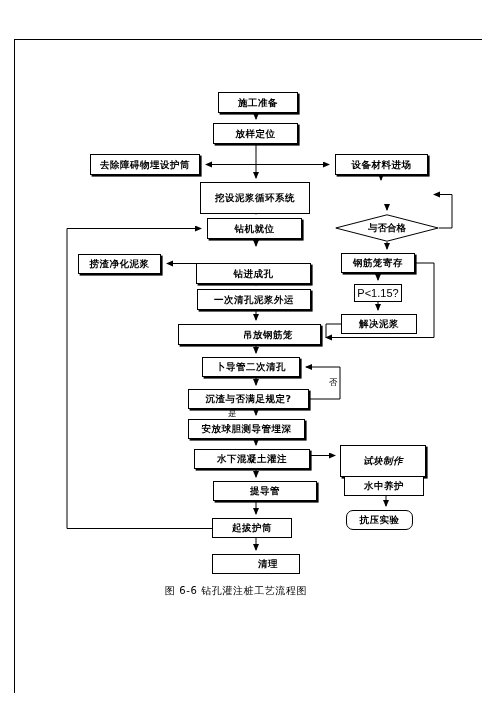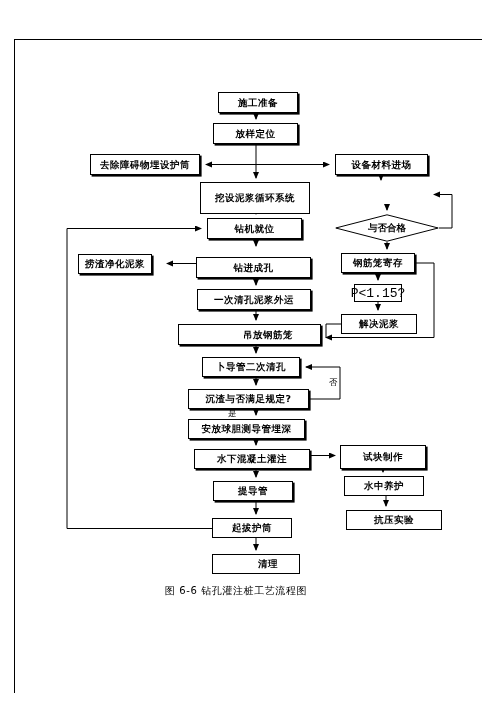--- a/index.html
+++ b/index.html
@@ -60,22 +60,22 @@
   .node .lbl {
     display: block;
     font-size: 9.5px;
   }
   .node.cn .lbl {
     font-family: "DejaVu Sans", "Liberation Sans", sans-serif;
     font-size: 9.5px;
     font-weight: 600;
   }
   .node.mono .lbl {
-    font-family: Liberation Mono, monospace;
-    font-size: 13px;
+    font-family: Liberation Sans, sans-serif;
+    font-size: 11px;
     font-weight: 400;
     letter-spacing: 0;
   }
   .diamond-wrap {
     position: absolute;
   }
   .diamond-wrap svg {
     position: absolute;
     left: 0; top: 0;
   }
@@ -214,25 +214,25 @@
     <svg width="104" height="28" viewBox="0 0 104 28" xmlns="http://www.w3.org/2000/svg">
       <polygon points="52,0.8 103.2,14 52,27.2 0.8,14" fill="#fff" stroke="#000" stroke-width="1"></polygon>
     </svg>
     <span class="lbl">与否合格</span>
   </div>
 
   <div class="node cn shadow" style="left:207px;top:203px;width:95px;height:21px;">
     <span class="lbl">钻机就位</span>
   </div>
 
-  <div class="node cn shadow" style="left:196px;top:242px;width:115px;height:21px;">
+  <div class="node cn shadow" style="left:196px;top:248px;width:115px;height:21px;">
     <span class="lbl">钻进成孔</span>
   </div>
 
-  <div class="node cn shadow" style="left:78px;top:239px;width:74px;height:20px;">
+  <div class="node cn shadow" style="left:78px;top:239px;width:83px;height:20px;">
     <span class="lbl">捞渣净化泥浆</span>
   </div>
 
   <div class="node cn shadow" style="left:341px;top:238px;width:74px;height:20px;">
     <span class="lbl">钢筋笼寄存</span>
   </div>
 
   <div class="node cn shadow" style="left:197px;top:274px;width:114px;height:21px;">
     <span class="lbl">一次清孔泥浆外运</span>
   </div>
@@ -258,37 +258,37 @@
   </div>
 
   <div class="node cn shadow" style="left:188px;top:404px;width:117px;height:20px;">
     <span class="lbl">安放球胆测导管埋深</span>
   </div>
 
   <div class="node cn shadow" style="left:194px;top:434px;width:116px;height:20px;">
     <span class="lbl">水下混凝土灌注</span>
   </div>
 
-  <div class="node cn shadow" style="left:340px;top:430px;width:86px;height:24px;">
+  <div class="node cn shadow" style="left:340px;top:430px;width:86px;height:32px;font-style:italic;">
     <span class="lbl">试块制作</span>
   </div>
 
-  <div class="node cn shadow" style="left:213px;top:466px;width:80px;height:20px;">
+  <div class="node cn shadow" style="left:213px;top:466px;width:104px;height:20px;">
     <span class="lbl">提导管</span>
   </div>
 
   <div class="node cn" style="left:344px;top:461px;width:80px;height:20px;">
     <span class="lbl">水中养护</span>
   </div>
 
   <div class="node cn" style="left:212px;top:503px;width:80px;height:20px;">
     <span class="lbl">起拔护筒</span>
   </div>
 
-  <div class="node cn" style="left:346px;top:495px;width:96px;height:20px;">
+  <div class="node cn" style="left:346px;top:495px;width:67px;height:20px;border-radius:7px;">
     <span class="lbl">抗压实验</span>
   </div>
 
   <div class="node cn" style="left:212px;top:539px;width:88px;height:20px;padding-left:24px;">
     <span class="lbl">清理</span>
   </div>
 
   <span class="edge-label" style="left:329px;top:362px;">否</span>
   <span class="edge-label" style="left:228px;top:393px;">是</span>
 

